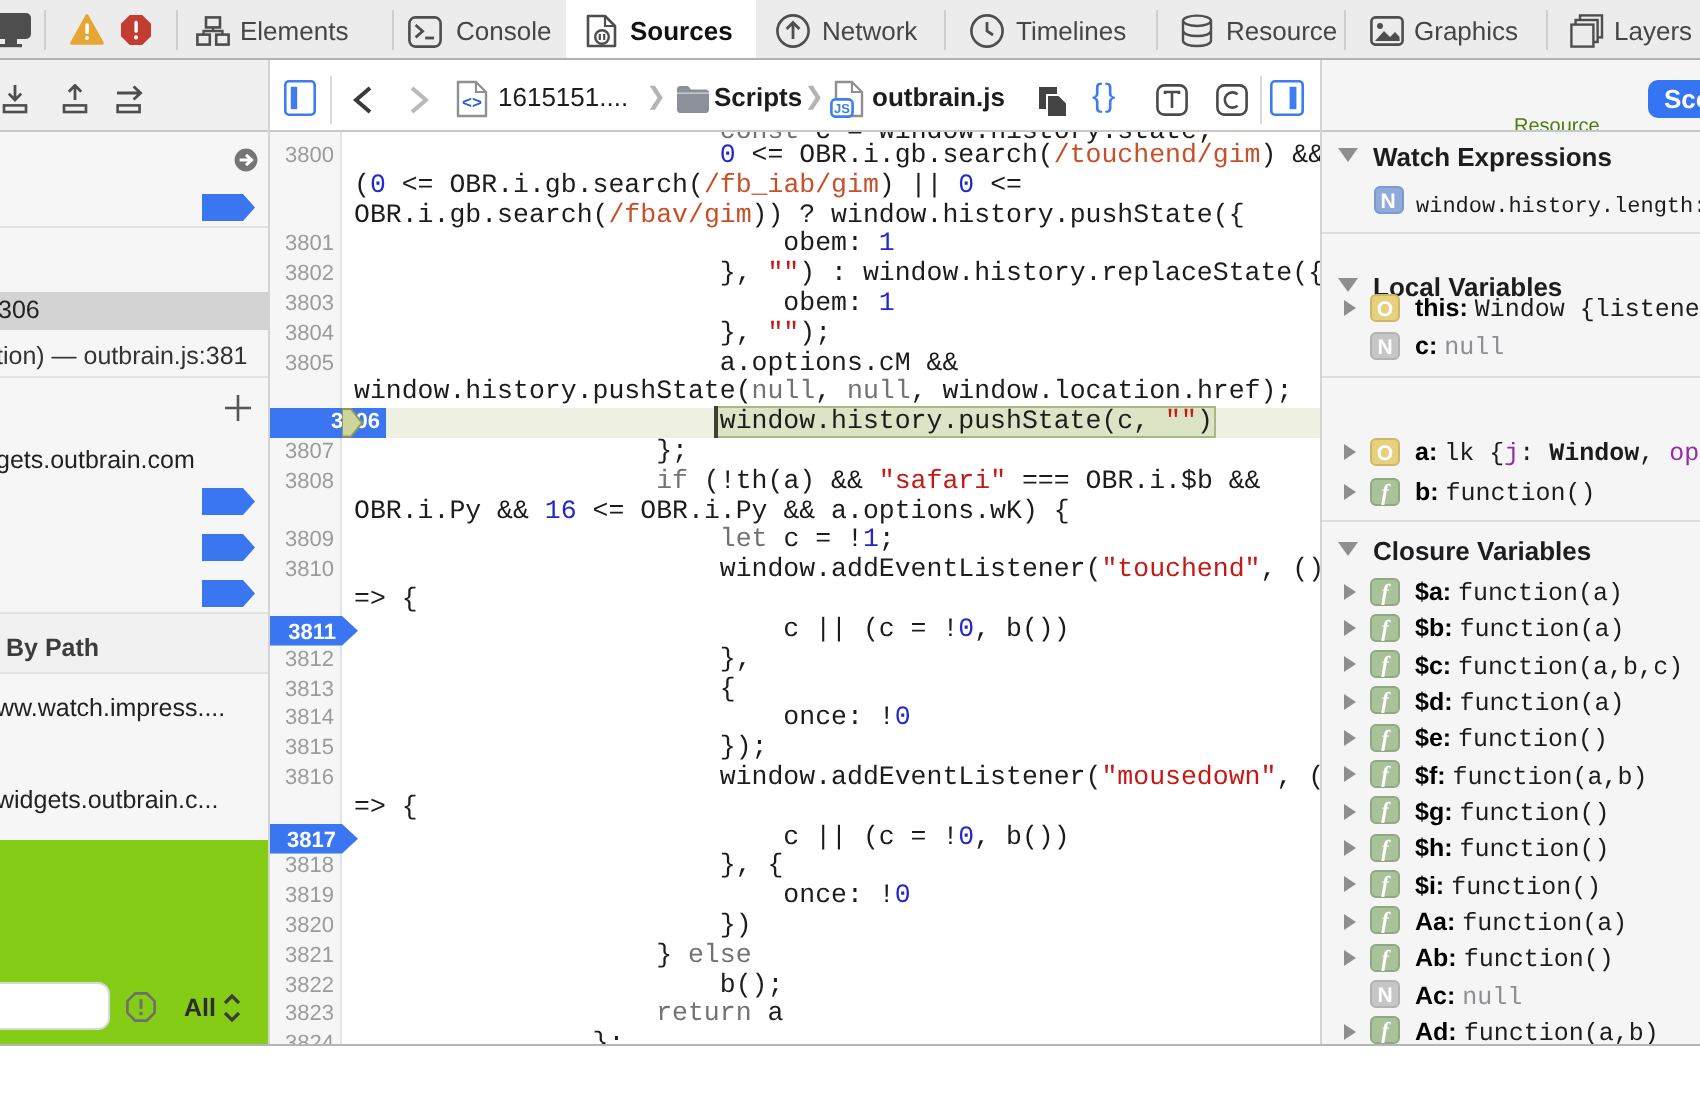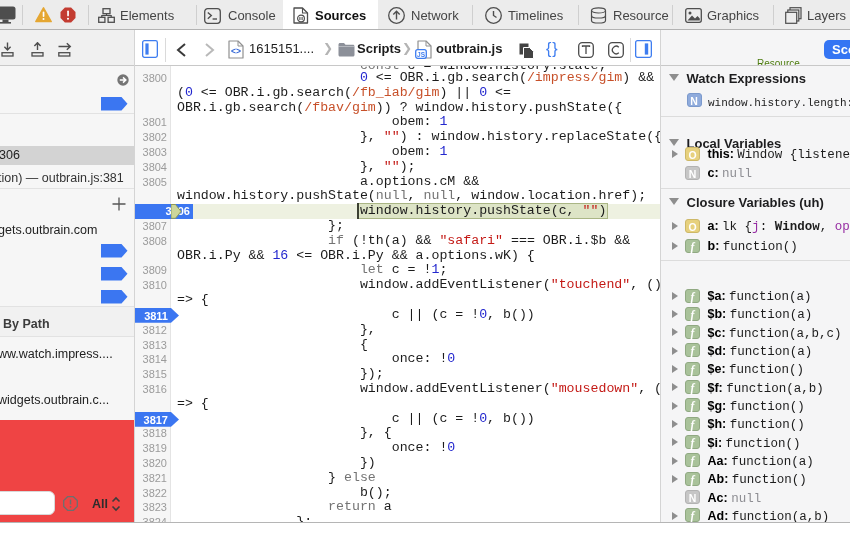--- a/index.html
+++ b/index.html
@@ -157,21 +157,21 @@
 3824</pre>
 </div>
 <div class="abs" id="gutbord"></div>
 
 <div class="abs" id="hlrow"></div>
 <div class="abs" id="hlbox"></div>
 <div class="abs" id="hlcaret"></div>
 
 <div class="abs" id="codearea">
 <div style="position:absolute;left:6px;top:-6.6px;font-family:'Liberation Mono',monospace;font-size:13.25px;line-height:14.82px;white-space:pre;color:#1c1c1c">                       <span class="kw">const</span> c = window.history.state;</div>
-<pre>                       <span class="nu">0</span> &lt;= OBR.i.gb.search(<span class="rx">/impress/gim</span>) &amp;&amp;
+<pre>                       <span class="nu">0</span> &lt;= OBR.i.gb.search(<span class="rx">/touchend/gim</span>) &amp;&amp;
 (<span class="nu">0</span> &lt;= OBR.i.gb.search(<span class="rx">/fb_iab/gim</span>) || <span class="nu">0</span> &lt;=
 OBR.i.gb.search(<span class="rx">/fbav/gim</span>)) ? window.history.pushState({
                            obem: <span class="nu">1</span>
                        }, <span class="st">""</span>) : window.history.replaceState({
                            obem: <span class="nu">1</span>
                        }, <span class="st">""</span>);
                        a.options.cM &amp;&amp;
 window.history.pushState(<span class="kw">null</span>, <span class="kw">null</span>, window.location.href);
                        window.history.pushState(c, <span class="st">""</span>)
                    };
@@ -224,21 +224,21 @@
   </svg>
 <svg class="abs" style="left:111.5px;top:196.5px" width="14" height="14" viewBox="0 0 14 14">
     <path d="M7 0.5 V13.5 M0.5 7 H13.5" stroke="#565656" stroke-width="1.3"></path>
   </svg>
 
 <svg class="abs" style="left:117px;top:74px" width="12" height="12" viewBox="0 0 12 12">
     <circle cx="6" cy="6" r="5.7" fill="#757575"></circle>
     <path d="M2.8 6 H8.2 M6 3.4 L8.8 6 L6 8.6" stroke="#fff" stroke-width="1.5" fill="none"></path>
   </svg>
 
-<div class="abs" style="left:0;top:420px;width:134px;height:102px;background:#ef4444;">
+<div class="abs" style="left:0;top:420px;width:134px;height:102px;background:#84cc16;">
   <div style="position:absolute;left:-8px;top:71px;width:63px;height:24px;background:#fff;border:1px solid #d8d8d8;border-radius:6px;box-sizing:border-box;"></div>
   <svg style="position:absolute;left:63px;top:76px" width="15" height="15" viewBox="0 0 15 15">
       <polygon points="4.6,0.7 10.4,0.7 14.3,4.6 14.3,10.4 10.4,14.3 4.6,14.3 0.7,10.4 0.7,4.6" fill="none" stroke="#6e6e6e" stroke-width="1.3"></polygon>
       <line x1="7.5" y1="3.6" x2="7.5" y2="8.4" stroke="#6e6e6e" stroke-width="1.5"></line>
       <circle cx="7.5" cy="10.8" r="0.9" fill="#6e6e6e"></circle>
     </svg>
   <span style="position:absolute;left:92px;top:77px;font-size:12.5px;font-weight:600;color:#2c2c2c">All</span>
   <svg style="position:absolute;left:111px;top:76px" width="10" height="16" viewBox="0 0 10 16">
       <path d="M1.5 5.5 L5 2 L8.5 5.5 M1.5 10.5 L5 14 L8.5 10.5" stroke="#3c3c3c" stroke-width="1.6" fill="none"></path>
     </svg>
@@ -261,35 +261,35 @@
   <div class="prow" style="top:79.5px">
       <span class="tri"></span>
       <span class="badge b-o">O</span>
       <span class="pname">this: <span class="pval">Window {listene</span></span>
     </div>
   <div class="prow" style="top:98.5px">
       <span class="badge b-ng">N</span>
       <span class="pname">c: <span class="pval gray">null</span></span>
     </div>
   <div class="psep" style="top:121px"></div>
-  <div class="phead" style="top:128px">
-      <span class="tri"></span>
-      <span class="txt">Closure Variables (uh)</span>
-    </div>
   <div class="prow" style="top:151.5px">
       <span class="tri"></span>
       <span class="badge b-o">O</span>
       <span class="pname">a: <span class="pval">lk {<span class="pur">j</span>: <b>Window</b>, <span class="pur">op</span></span></span>
     </div>
   <div class="prow" style="top:171.5px">
       <span class="tri"></span>
       <span class="badge b-f">f</span>
       <span class="pname">b: <span class="pval">function()</span></span>
     </div>
   <div class="psep" style="top:193px"></div>
+  <div class="phead" style="top:200.5px">
+      <span class="tri"></span>
+      <span class="txt">Closure Variables</span>
+    </div>
   <div class="prow" style="top:221.5px">
       <span class="tri"></span>
       <span class="badge b-f">f</span>
       <span class="pname">$a: <span class="pval">function(a)</span></span>
     </div>
   <div class="prow" style="top:239.8px">
       <span class="tri"></span>
       <span class="badge b-f">f</span>
       <span class="pname">$b: <span class="pval">function(a)</span></span>
     </div>

